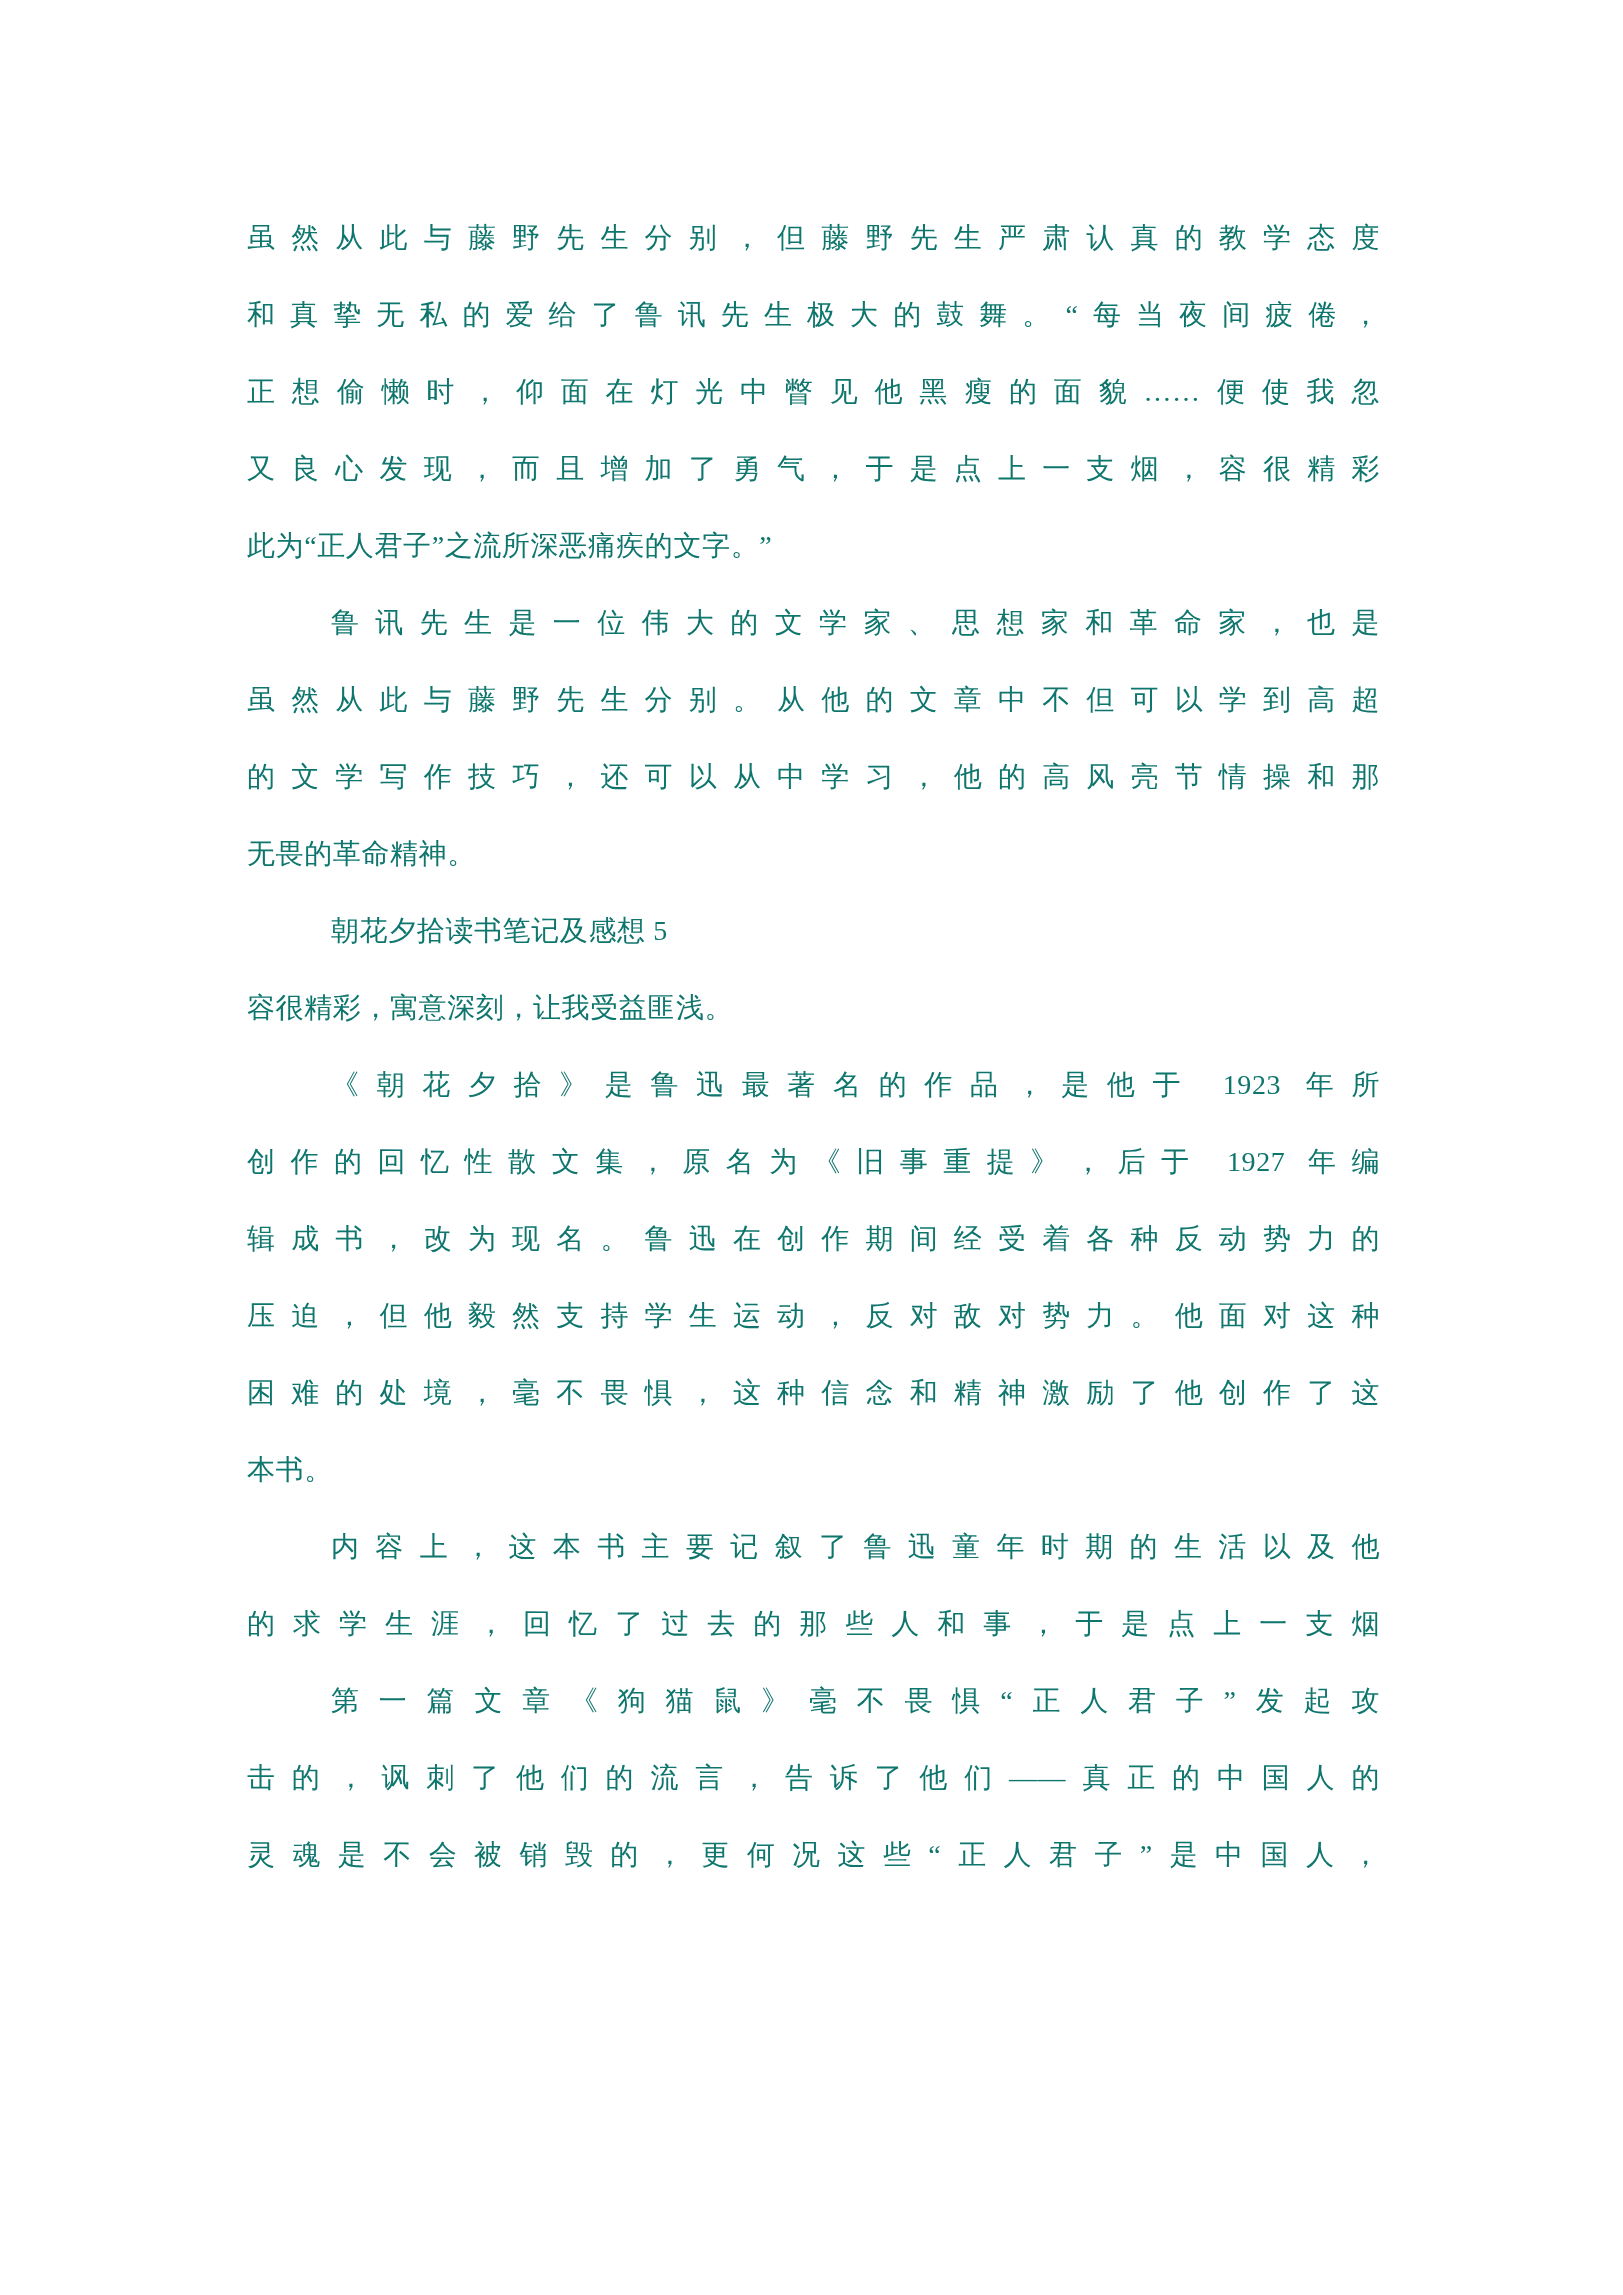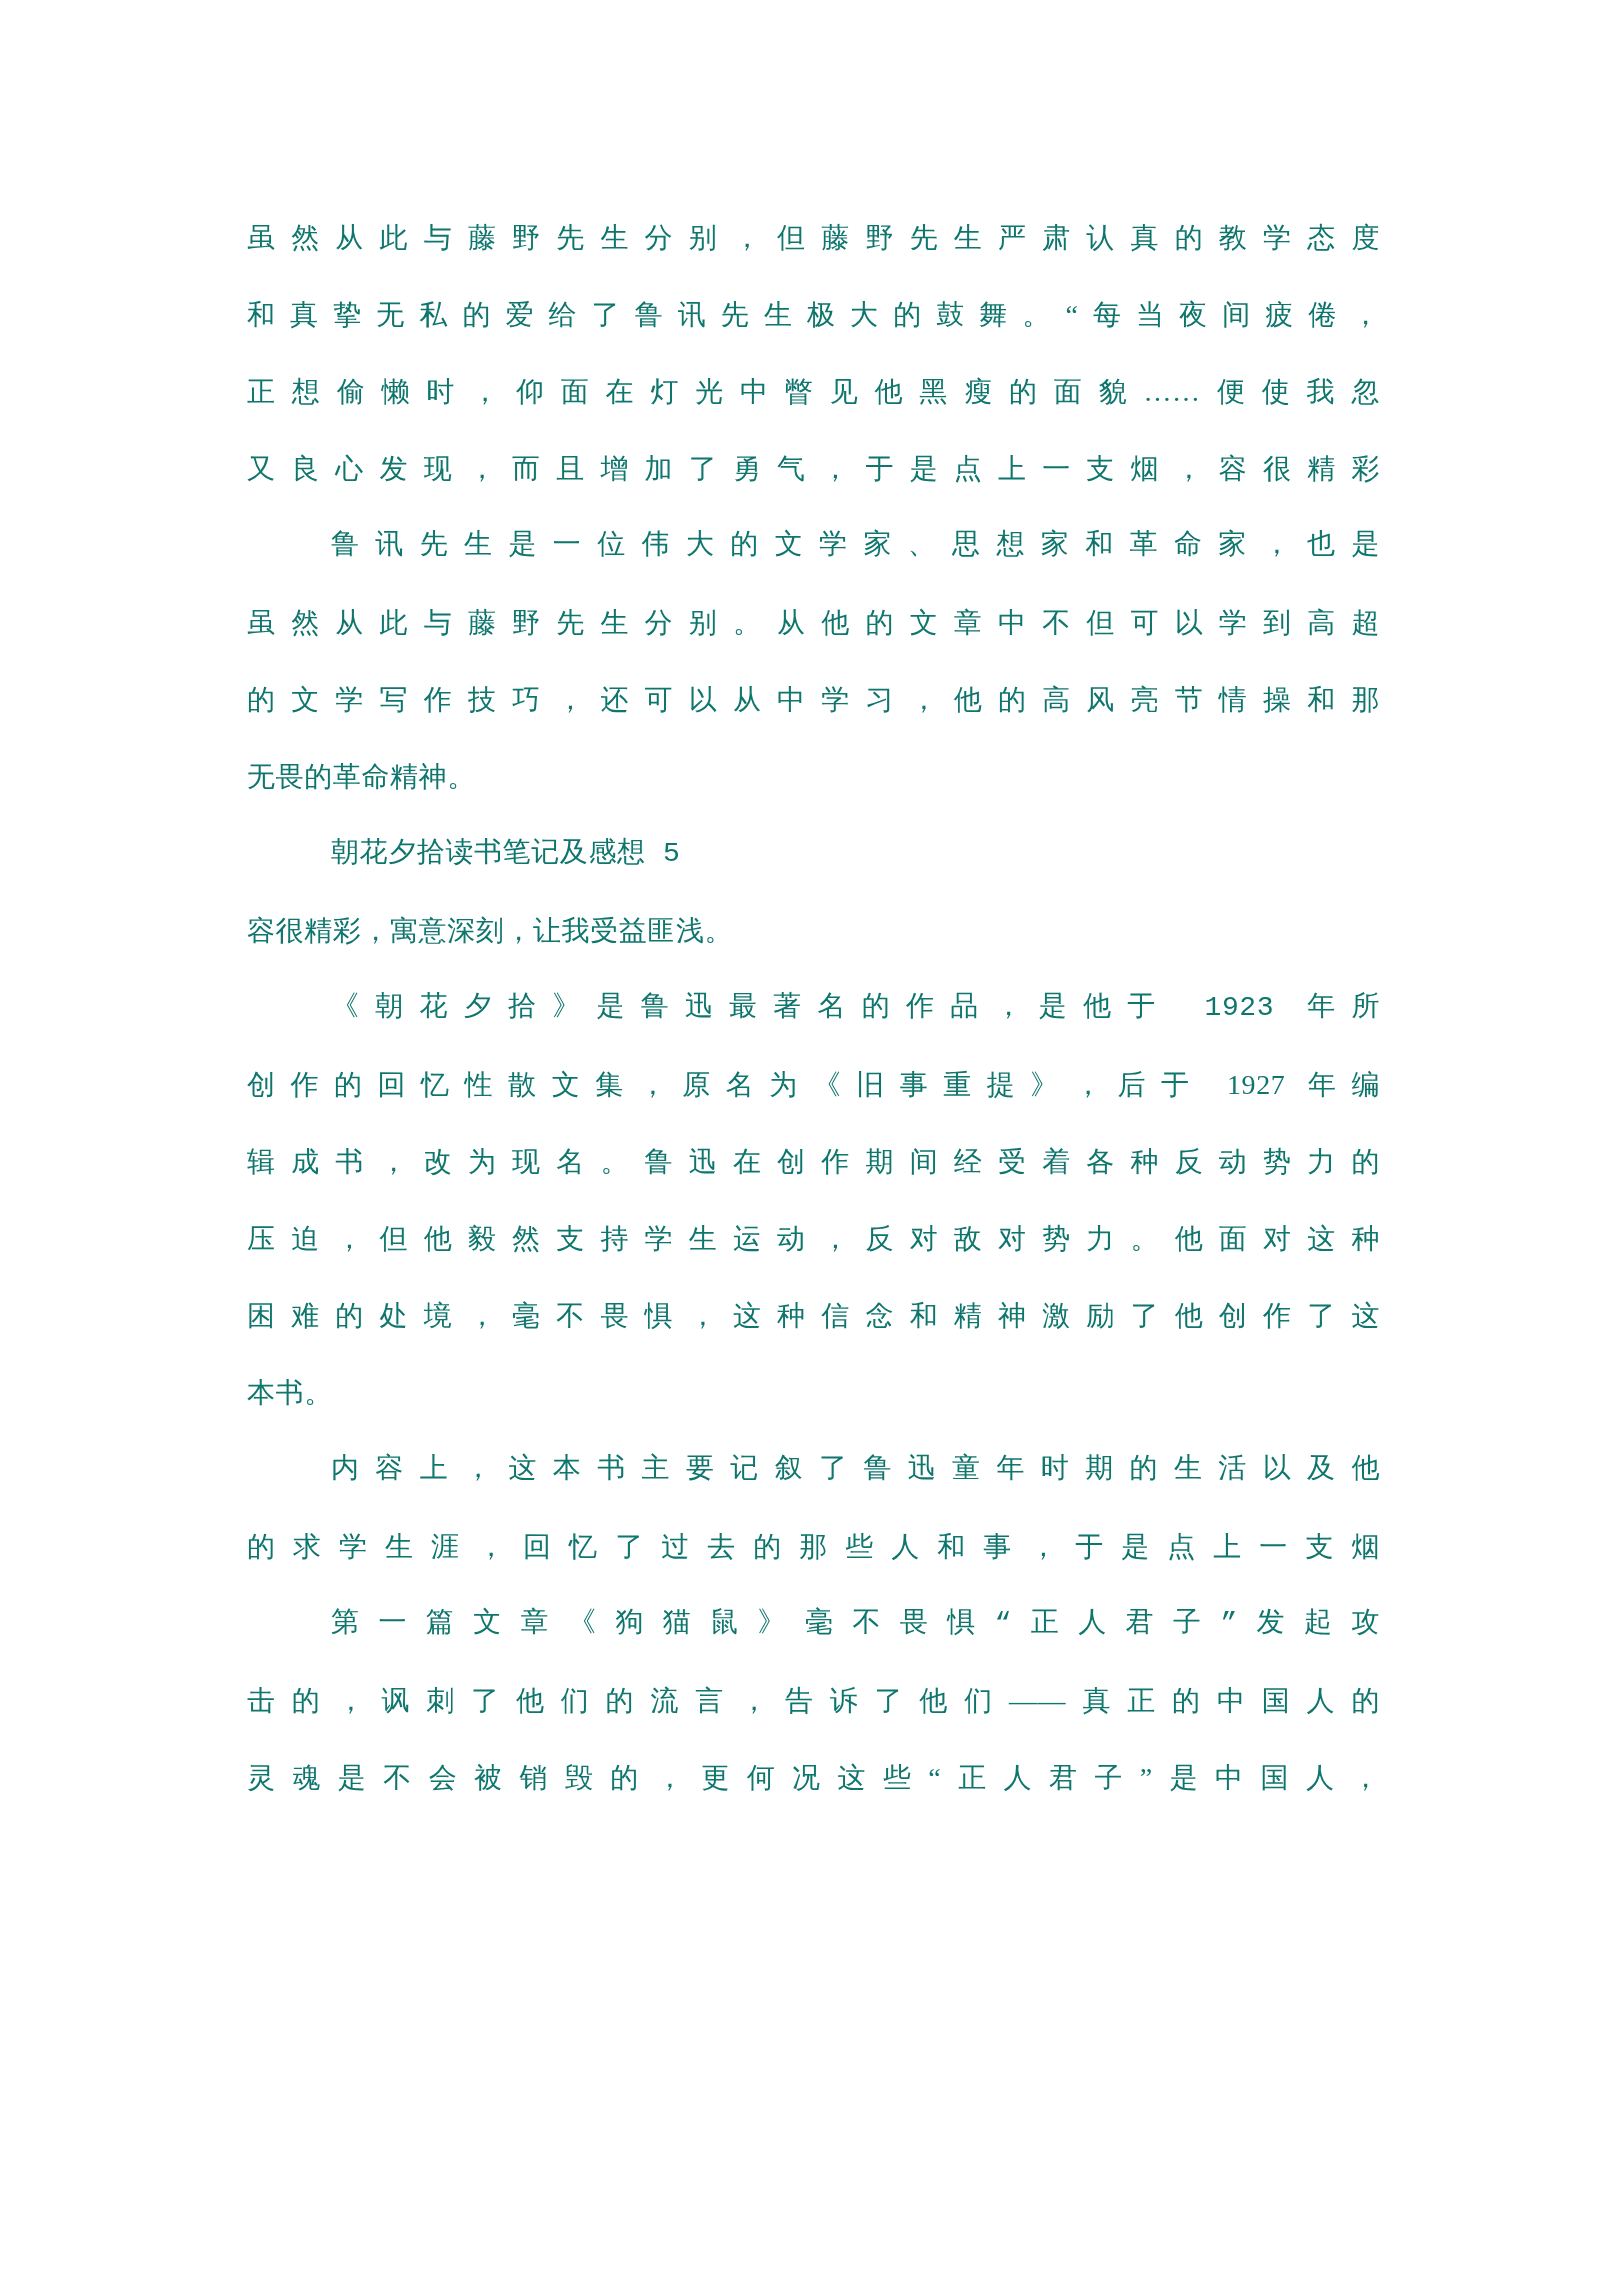--- a/index.html
+++ b/index.html
@@ -37,32 +37,32 @@
     text-align: left;
     white-space: nowrap;
   }
   .line.full {
     text-align: justify;
     text-align-last: justify;
     text-justify: inter-character;
   }
   .line.indent {
     text-indent: 84px;
-    font-family: Liberation Mono, monospace;
   }
 </style>
 </head>
 <body>
 
 <div class="page">
   <div class="doc">
       <div class="line full">虽然从此与藤野先生分别，但藤野先生严肃认真的教学态度</div>
       <div class="line full">和真挚无私的爱给了鲁讯先生极大的鼓舞。“每当夜间疲倦，</div>
       <div class="line full">正想偷懒时，仰面在灯光中瞥见他黑瘦的面貌……便使我忽</div>
       <div class="line full">又良心发现，而且增加了勇气，于是点上一支烟，容很精彩</div>
+      <div class="line">此为“正人君子”之流所深恶痛疾的文字。”</div>
       <div class="line full indent">鲁讯先生是一位伟大的文学家、思想家和革命家，也是</div>
       <div class="line full">虽然从此与藤野先生分别。从他的文章中不但可以学到高超</div>
       <div class="line full">的文学写作技巧，还可以从中学习，他的高风亮节情操和那</div>
       <div class="line">无畏的革命精神。</div>
       <div class="line indent">朝花夕拾读书笔记及感想 5</div>
       <div class="line">容很精彩，寓意深刻，让我受益匪浅。</div>
       <div class="line full indent">《朝花夕拾》是鲁迅最著名的作品，是他于 1923 年所</div>
       <div class="line full">创作的回忆性散文集，原名为《旧事重提》，后于 1927 年编</div>
       <div class="line full">辑成书，改为现名。鲁迅在创作期间经受着各种反动势力的</div>
       <div class="line full">压迫，但他毅然支持学生运动，反对敌对势力。他面对这种</div>

